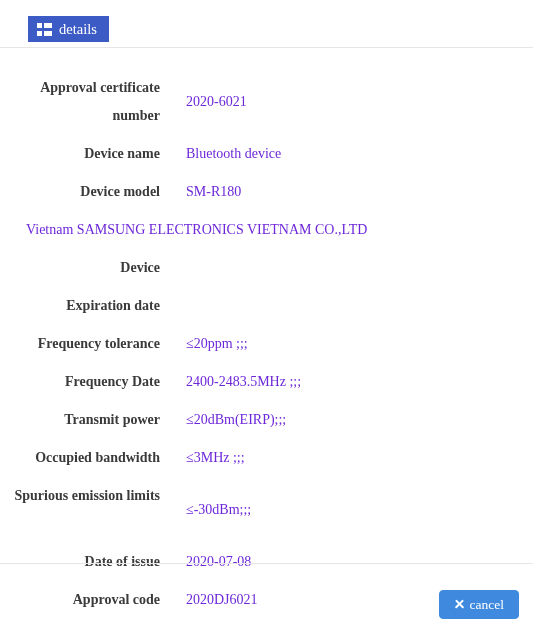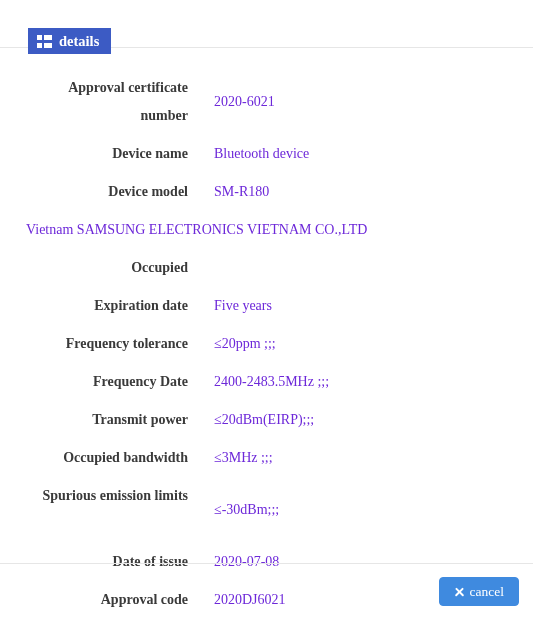--- a/index.html
+++ b/index.html
@@ -20,30 +20,30 @@
   
   .tab-strip {
     position: relative;
     height: 48px;
     border-bottom: 1px solid #e6e6e6;
     box-sizing: border-box;
   }
   .tab {
     position: absolute;
     left: 28px;
-    top: 28px;
+    top: 16px;
     height: 26px;
     padding: 0 12px 0 9px;
     display: flex;
     align-items: center;
     gap: 7px;
     background: #3c5bc4;
     color: #ffffff;
     font-size: 14.5px;
-    font-weight: bold;
+    font-weight: normal;
     line-height: 1;
     white-space: nowrap;
     cursor: pointer;
     user-select: none;
   }
   .grid-icon {
     display: block;
     width: 15px;
     height: 13px;
     position: relative;
@@ -73,21 +73,20 @@
   .form-label {
     width: 160px;
     flex: 0 0 160px;
     box-sizing: border-box;
     padding-right: 0;
     text-align: right;
     font-weight: bold;
     font-size: 14px;
     line-height: 28px;
     color: #3a3a3a;
-    margin-left: 28px;
   }
   .form-value {
     flex: 1 1 auto;
     padding-left: 26px;
     font-size: 14px;
     line-height: 28px;
     color: #6d28d9;
     white-space: nowrap;
   }
   
@@ -103,21 +102,21 @@
   
   .footer {
     position: absolute;
     left: 0;
     right: 0;
     bottom: 0;
     height: 56px;
     border-top: 1px solid #e6e6e6;
     box-sizing: border-box;
     display: flex;
-    align-items: center;
+    align-items: flex-end;
     justify-content: flex-end;
     padding-right: 14px;
   }
   .btn-cancel {
     display: inline-flex;
     align-items: center;
     gap: 6px;
     background: #3f8adf;
     border: 1px solid #3f8adf;
     border-radius: 4px;
@@ -179,27 +178,26 @@
   <div class="form-row">
     <div class="form-label">Device model</div>
     <div class="form-value">SM-R180</div>
   </div>
 
   <div class="form-row">
     <div class="form-value">Vietnam SAMSUNG ELECTRONICS VIETNAM CO.,LTD</div>
   </div>
 
   <div class="form-row empty-value">
-    <div class="form-label">Occupied</div>
+    <div class="form-label">Device</div>
     <div class="form-value"></div>
   </div>
 
   <div class="form-row">
     <div class="form-label">Expiration date</div>
-    <div class="form-value">Five years</div>
   </div>
 
   <div class="form-row">
     <div class="form-label">Frequency tolerance</div>
     <div class="form-value">≤20ppm ;;;</div>
   </div>
 
   <div class="form-row">
     <div class="form-label">Frequency Date</div>
     <div class="form-value">2400-2483.5MHz ;;;</div>

